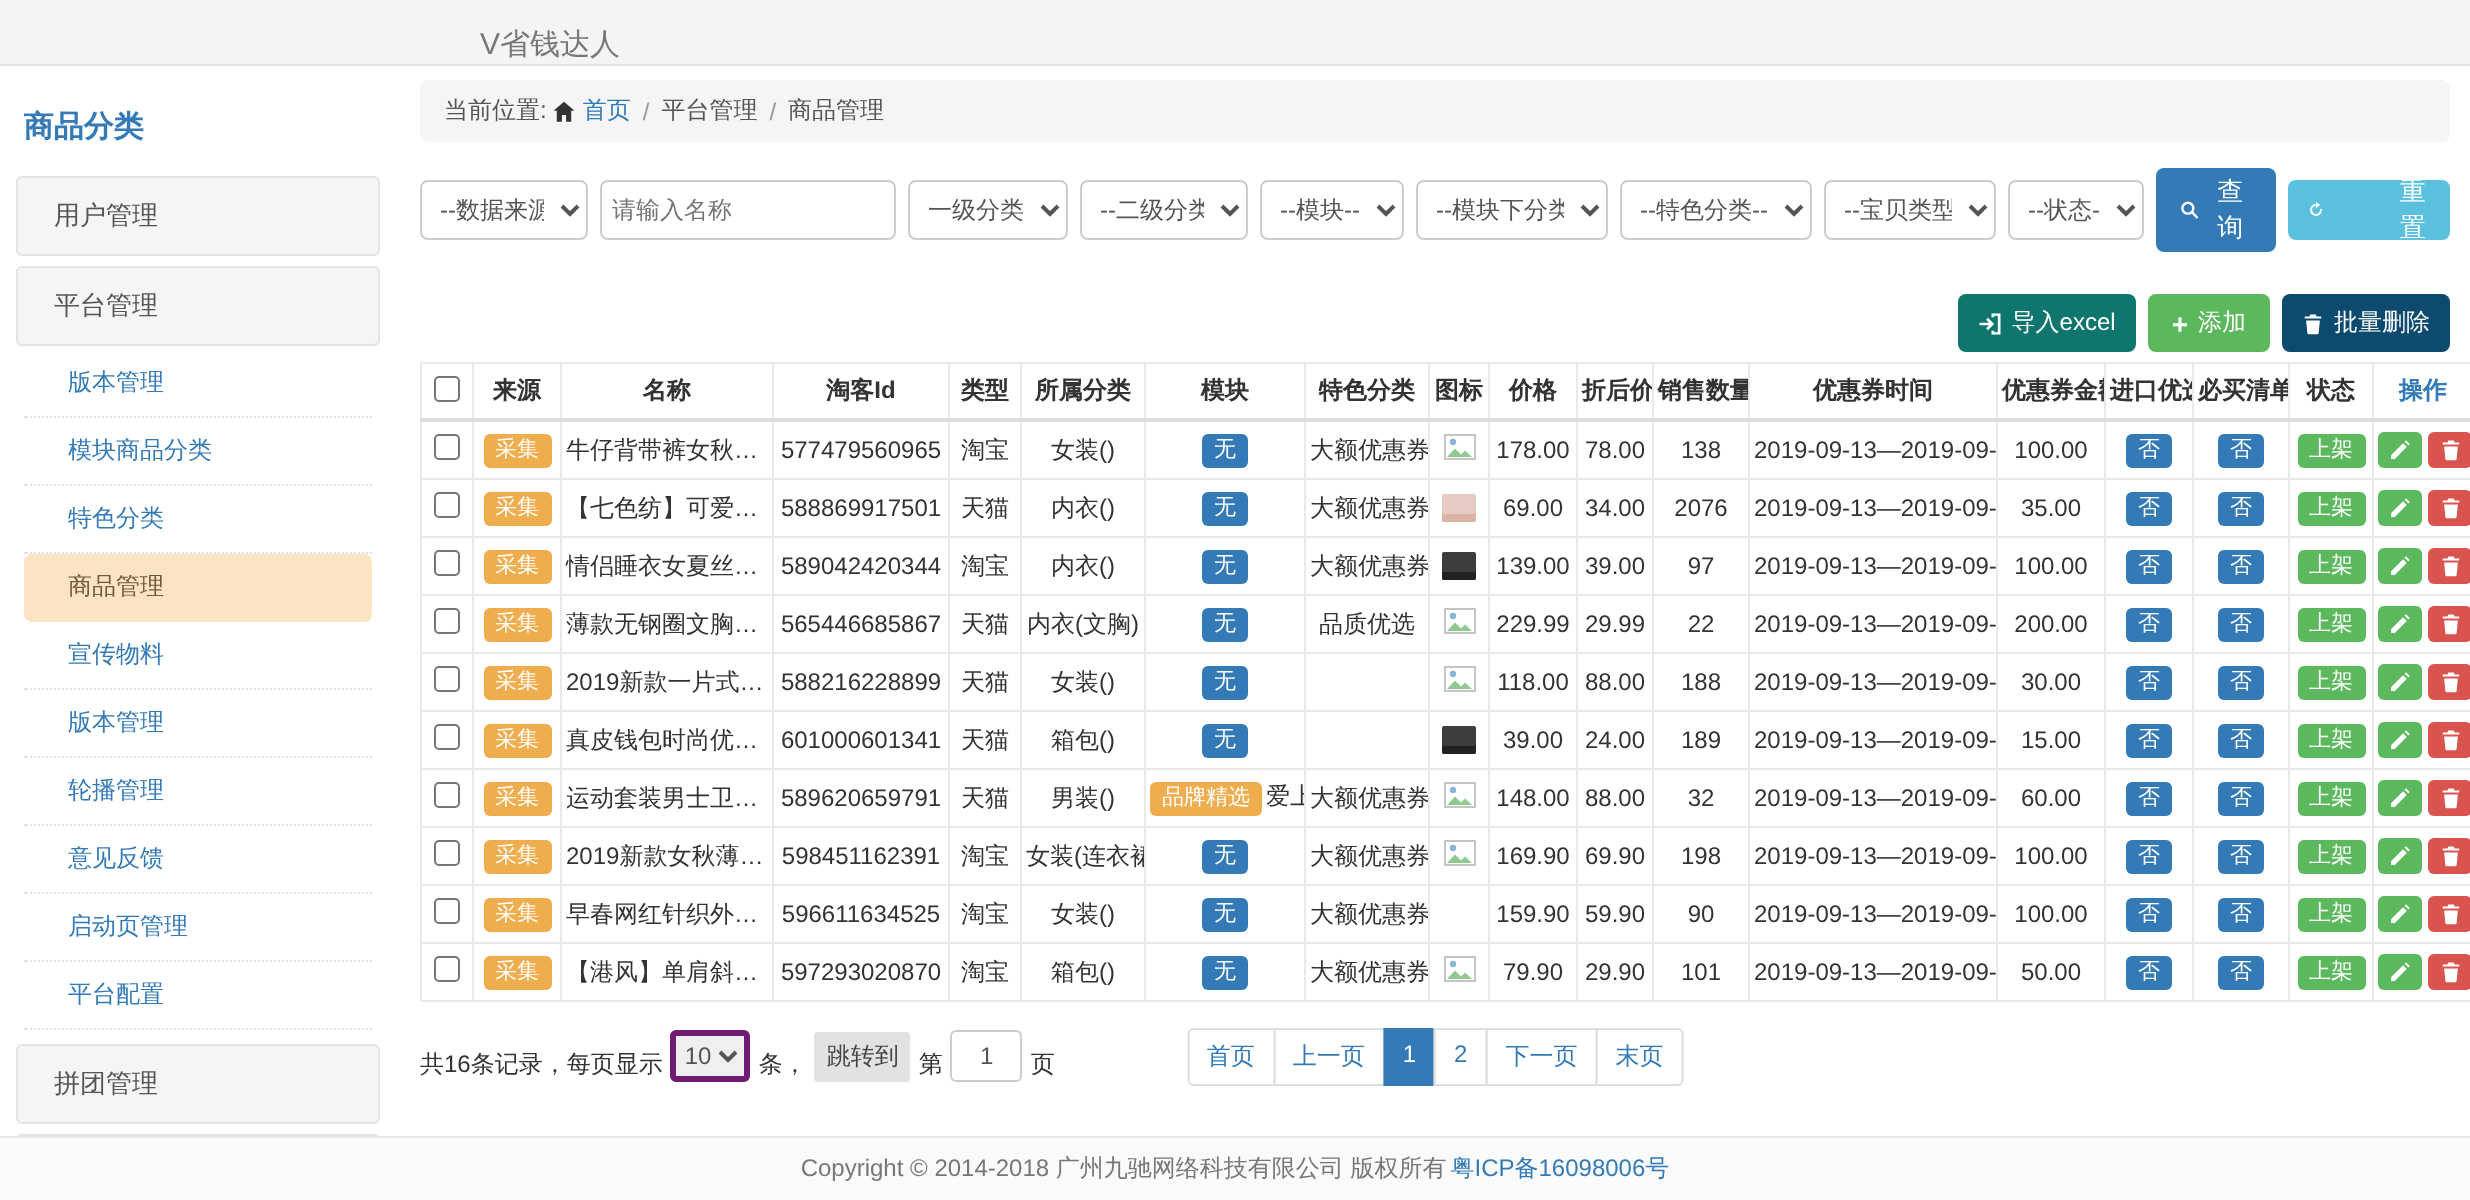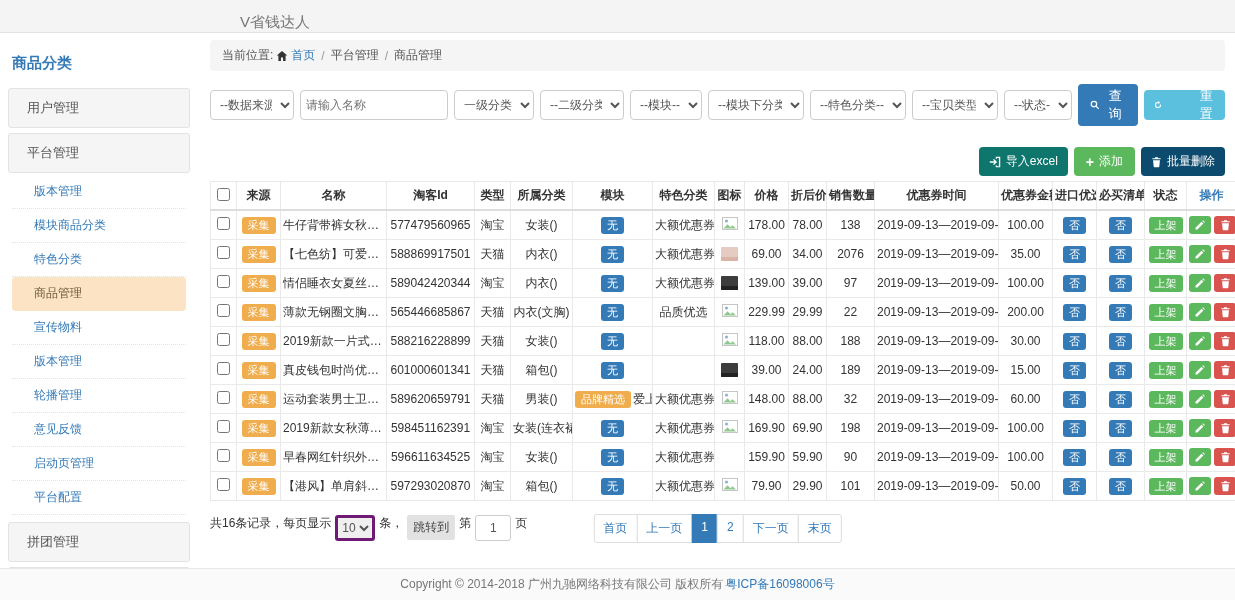--- a/index.html
+++ b/index.html
@@ -66,21 +66,21 @@
   .op-btn { display:inline-flex; align-items:center; justify-content:center; width:22px;
     height:18px; border:none; border-radius:3px; cursor:pointer; vertical-align:middle; }
   .op-edit { background:#5cb85c; margin-right:3px; }
   .op-del  { background:#d9534f; }
 
   .thumb { display:inline-block; width:17px; height:14px; vertical-align:middle; border-radius:1px; }
   .thumb-light { background:#e5cbc2; box-shadow:inset 0 -4px 0 #d8b3a6; }
   .thumb-dark { background:#3d3d3d; box-shadow:inset 0 -4px 0 #222; }
 
   .pagination-bar { position:relative; margin-top:12px; height:30px; display:flex; align-items:center; }
-  .page-summary { display:flex; align-items:flex-start; gap:4px; color:#333; }
+  .page-summary { display:flex; align-items:flex-end; gap:4px; color:#333; }
   .page-summary select { height:26px; border:3px solid #701a75; border-radius:3px; font-size:12px; color:#555; }
   .jump-btn { background:#e2e2e2; color:#444; border:none; border-radius:2px;
     padding:4px 6px; font-size:12px; cursor:pointer; font-family:inherit; }
   .jump-input { width:36px; height:26px; border:1px solid #ccc; border-radius:3px;
     text-align:center; font-size:12px; color:#555; }
   .pager { position:absolute; left:50%; transform:translateX(-50%); display:flex; }
   .pager-item { border:1px solid #ddd; background:#fff; color:#337ab7; font-size:12px;
     padding:5px 9px; margin-left:-1px; cursor:pointer; }
   .pager-item:first-child { margin-left:0; border-top-left-radius:3px; border-bottom-left-radius:3px; }
   .pager-item:last-child { border-top-right-radius:3px; border-bottom-right-radius:3px; }

